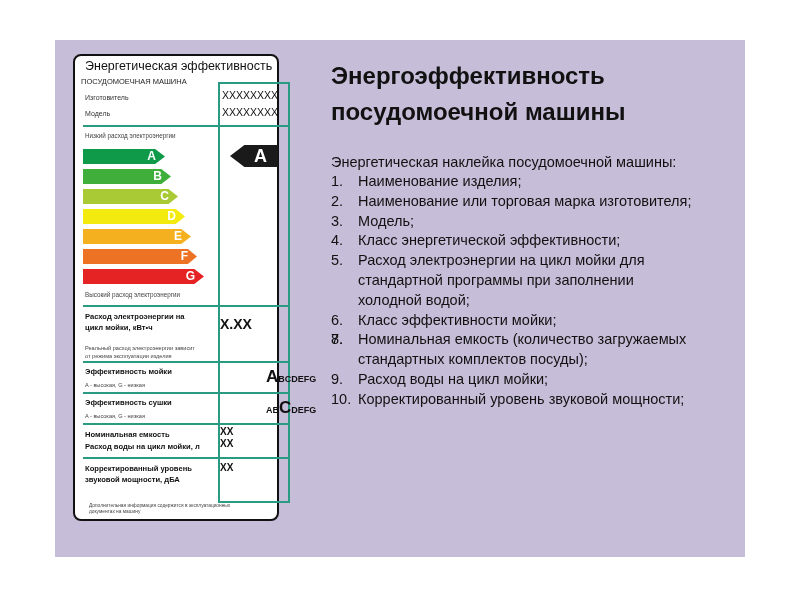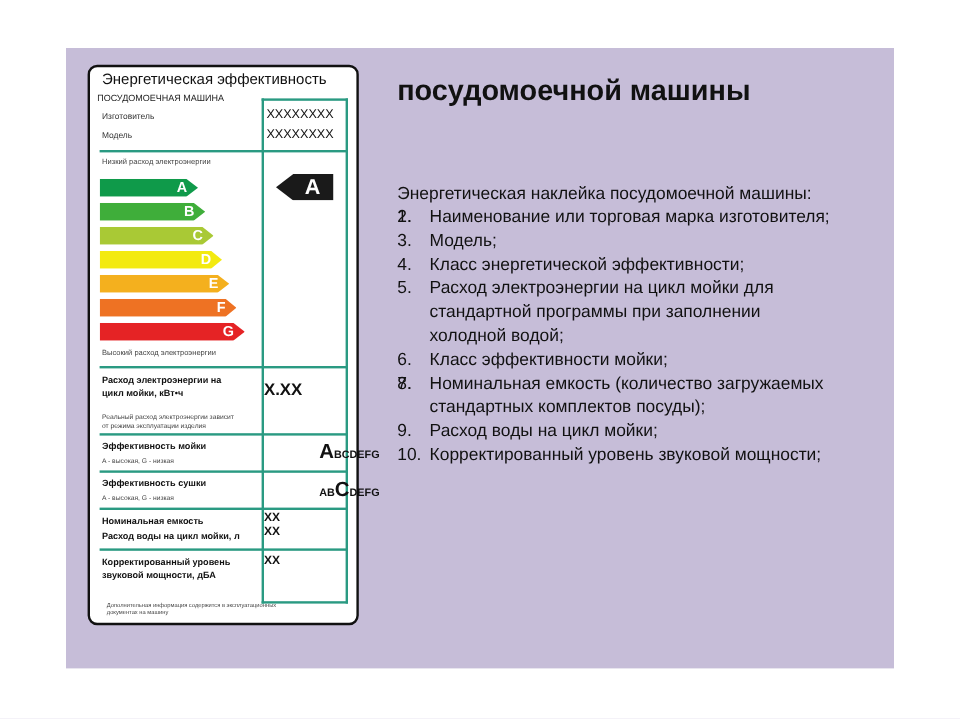--- a/index.html
+++ b/index.html
@@ -5,21 +5,21 @@
   html, body { margin: 0; padding: 0; }
   body {
     width: 800px; height: 599px; background: #ffffff; position: relative; overflow: hidden;
     font-family: "Liberation Sans", sans-serif;
   }
   .panel {
     position: absolute; left: 55px; top: 40px; width: 690px; height: 517px;
     background: #c6bdd8;
   }
   .label {
-    position: absolute; left: 73px; top: 54px; width: 226px; height: 467px;
+    position: absolute; left: 73px; top: 54px; width: 206px; height: 467px;
     background: #ffffff; border: 2px solid #111; border-radius: 8px; box-sizing: border-box;
   }
   .lbl-title { position: absolute; left: 10px; top: 3px; font-size: 12.5px; color: #111; white-space: nowrap; }
   .lbl-sub { position: absolute; left: 6px; top: 21px; font-size: 7.5px; color: #222; white-space: nowrap; }
   .lbl-small { position: absolute; left: 10px; font-size: 7px; color: #333; white-space: nowrap; }
   .lbl-bold { position: absolute; left: 10px; font-size: 7.6px; font-weight: bold; color: #111; white-space: nowrap; line-height: 11px; text-align: right; }
   .lbl-tiny { position: absolute; left: 10px; font-size: 5.6px; color: #444; white-space: nowrap; line-height: 8px; }
   .grid-line { position: absolute; background: #2a9a82; }
   .val { position: absolute; font-size: 11px; color: #111; text-align: left; white-space: nowrap; }
   .bar { position: absolute; left: 8px; height: 15px; color: #fff; font-weight: bold; font-size: 12px; line-height: 15px; text-align: right; box-sizing: border-box; padding-right: 9px; }
@@ -97,27 +97,28 @@
 
   <div class="lbl-bold" style="top:407px">Корректированный уровень</div>
   <div class="lbl-bold" style="top:418px">звуковой мощности, дБА</div>
   <div class="val" style="left:145px;top:406px;width:68px;font-size:10px;font-weight:bold">XX</div>
 
   <div class="lbl-tiny" style="top:446px;left:14px;font-size:4.8px">Дополнительная информация содержится в эксплуатационных</div>
   <div class="lbl-tiny" style="top:452px;left:14px;font-size:4.8px">документах на машину</div>
 </div>
 
 <div class="heading">
+  <div>Энергоэффективность</div>
   <div>посудомоечной машины</div>
 </div>
 
 <div class="intro">Энергетическая наклейка посудомоечной машины:</div>
 
 <ol class="list">
-  <li><span class="num">1.</span></li>
+  <li><span class="num">1.</span><span>Наименование изделия;</span></li>
   <li><span class="num">2.</span><span>Наименование или торговая марка изготовителя;</span></li>
   <li><span class="num">3.</span><span>Модель;</span></li>
   <li><span class="num">4.</span><span>Класс энергетической эффективности;</span></li>
   <li>
       <span class="num">5.</span>
       <div>Расход электроэнергии на цикл мойки для</div>
       <div>стандартной программы при заполнении</div>
       <div>холодной водой;</div>
     </li>
   <li><span class="num">6.</span><span>Класс эффективности мойки;</span></li>

